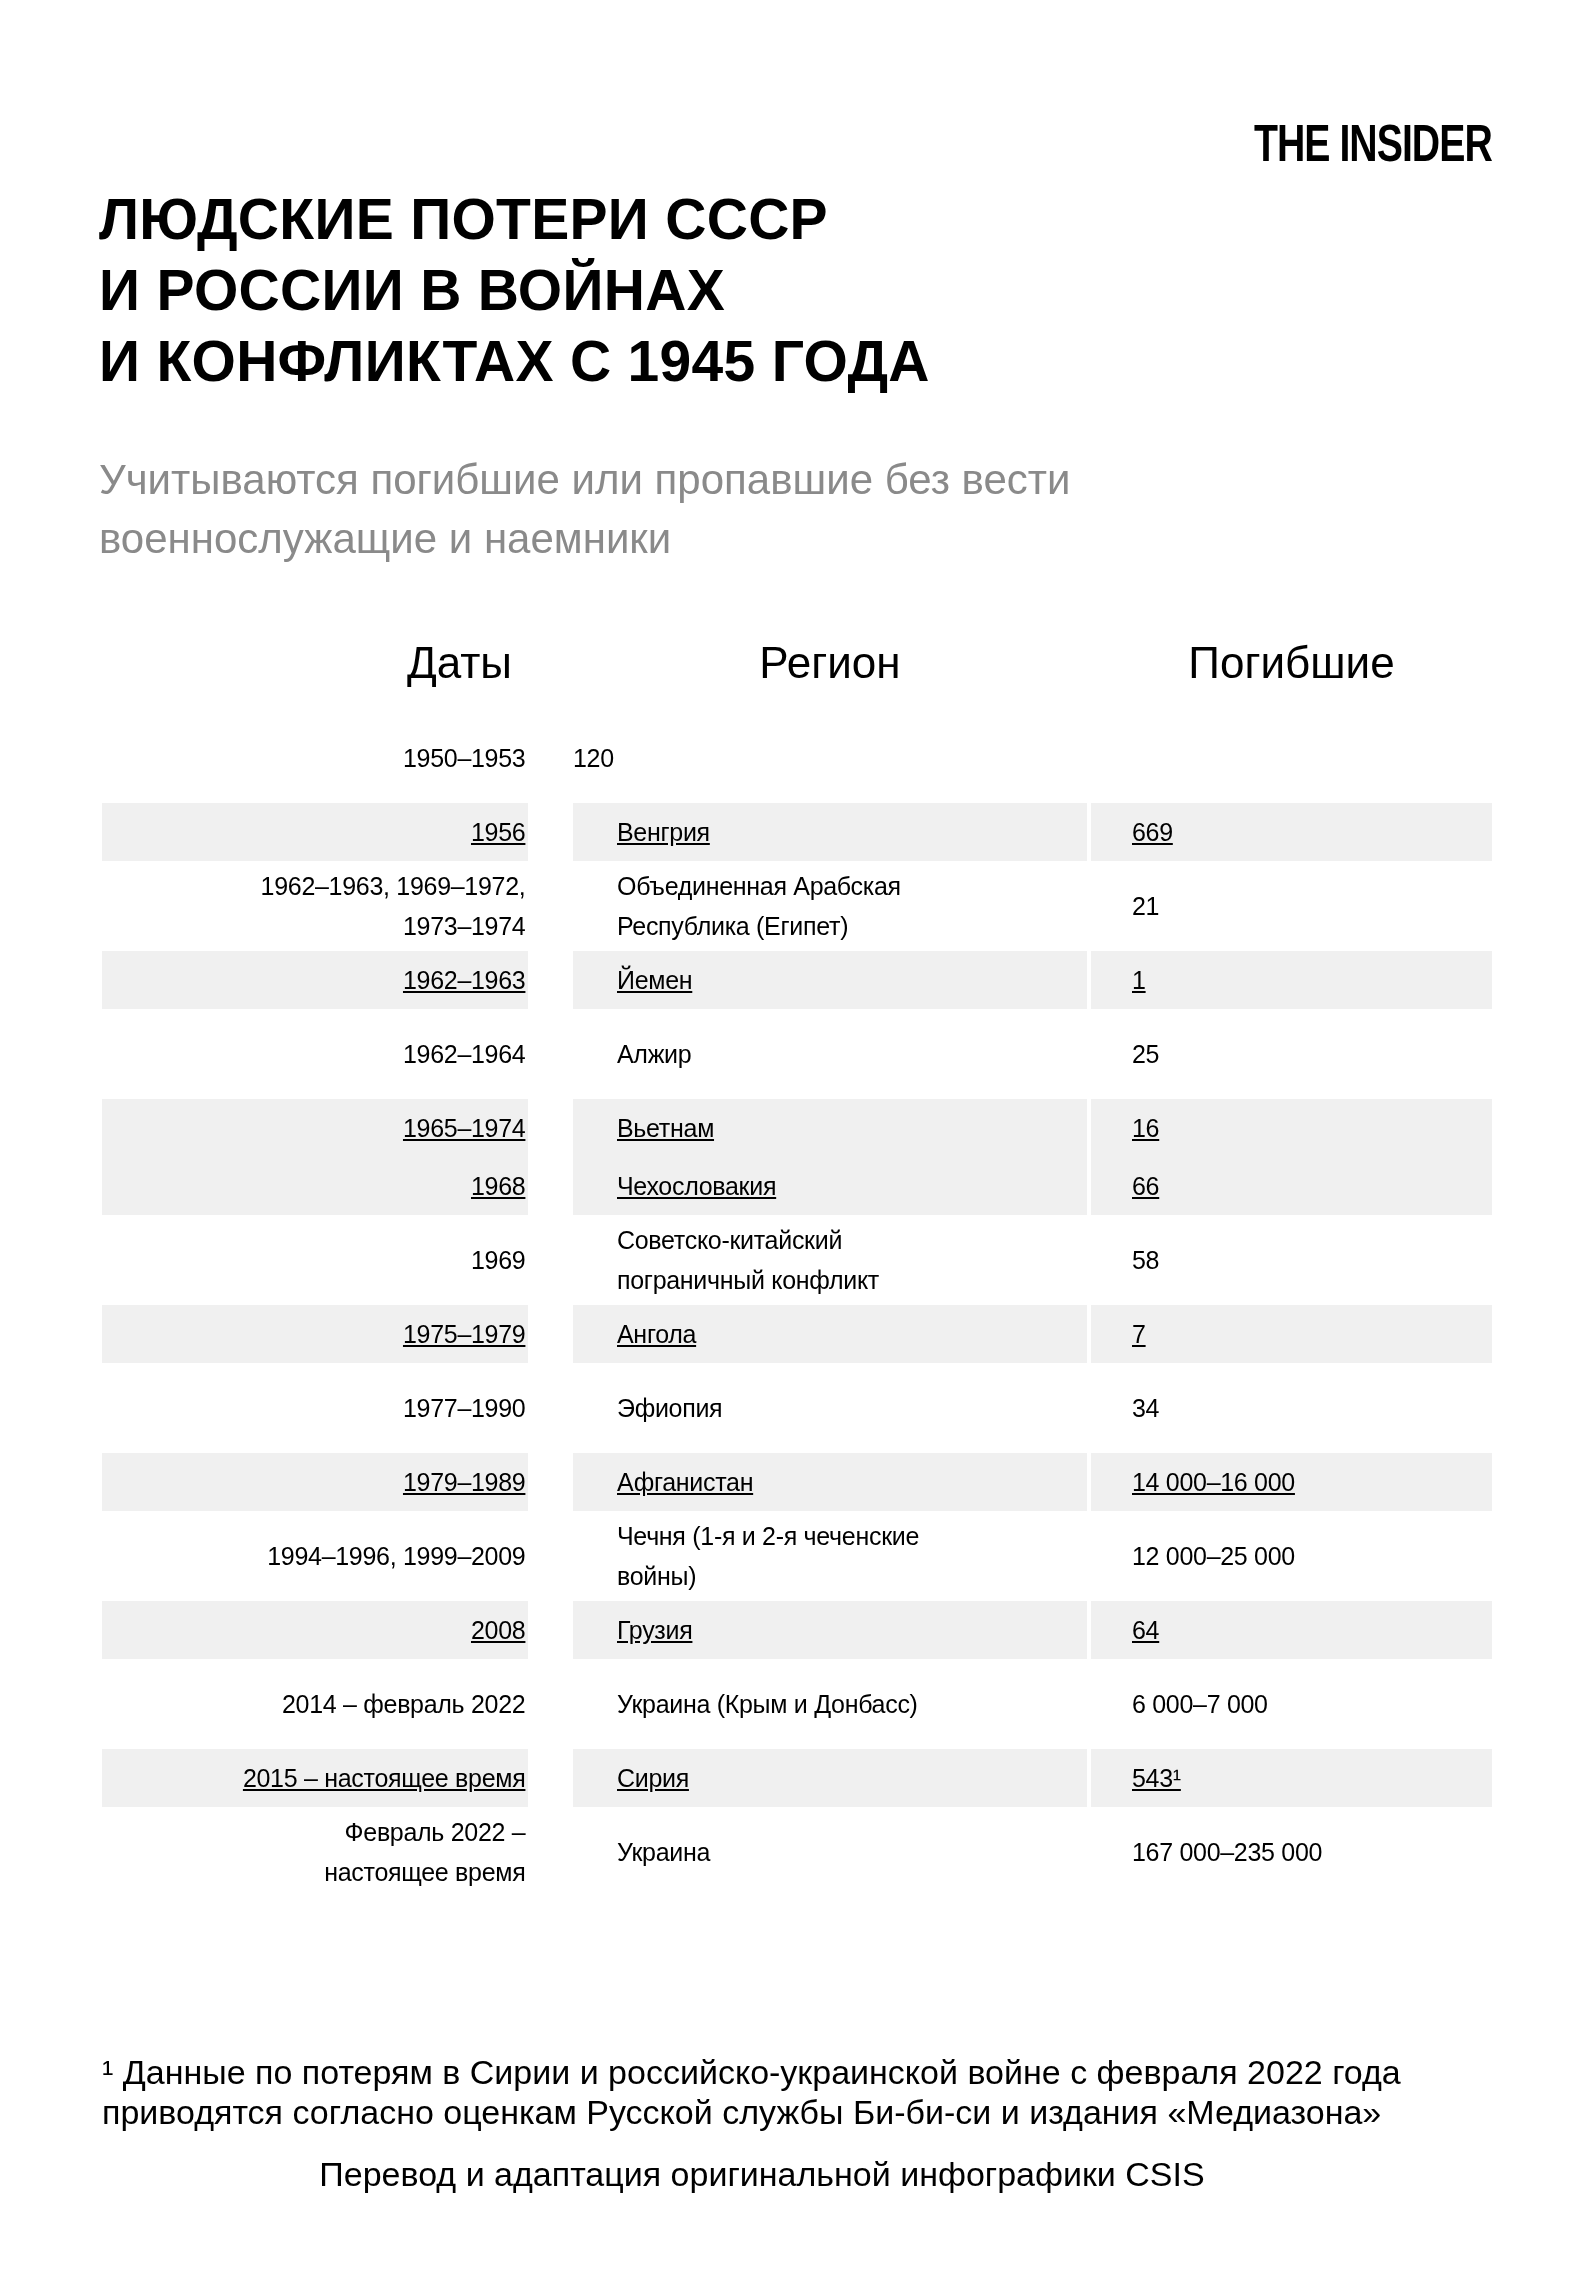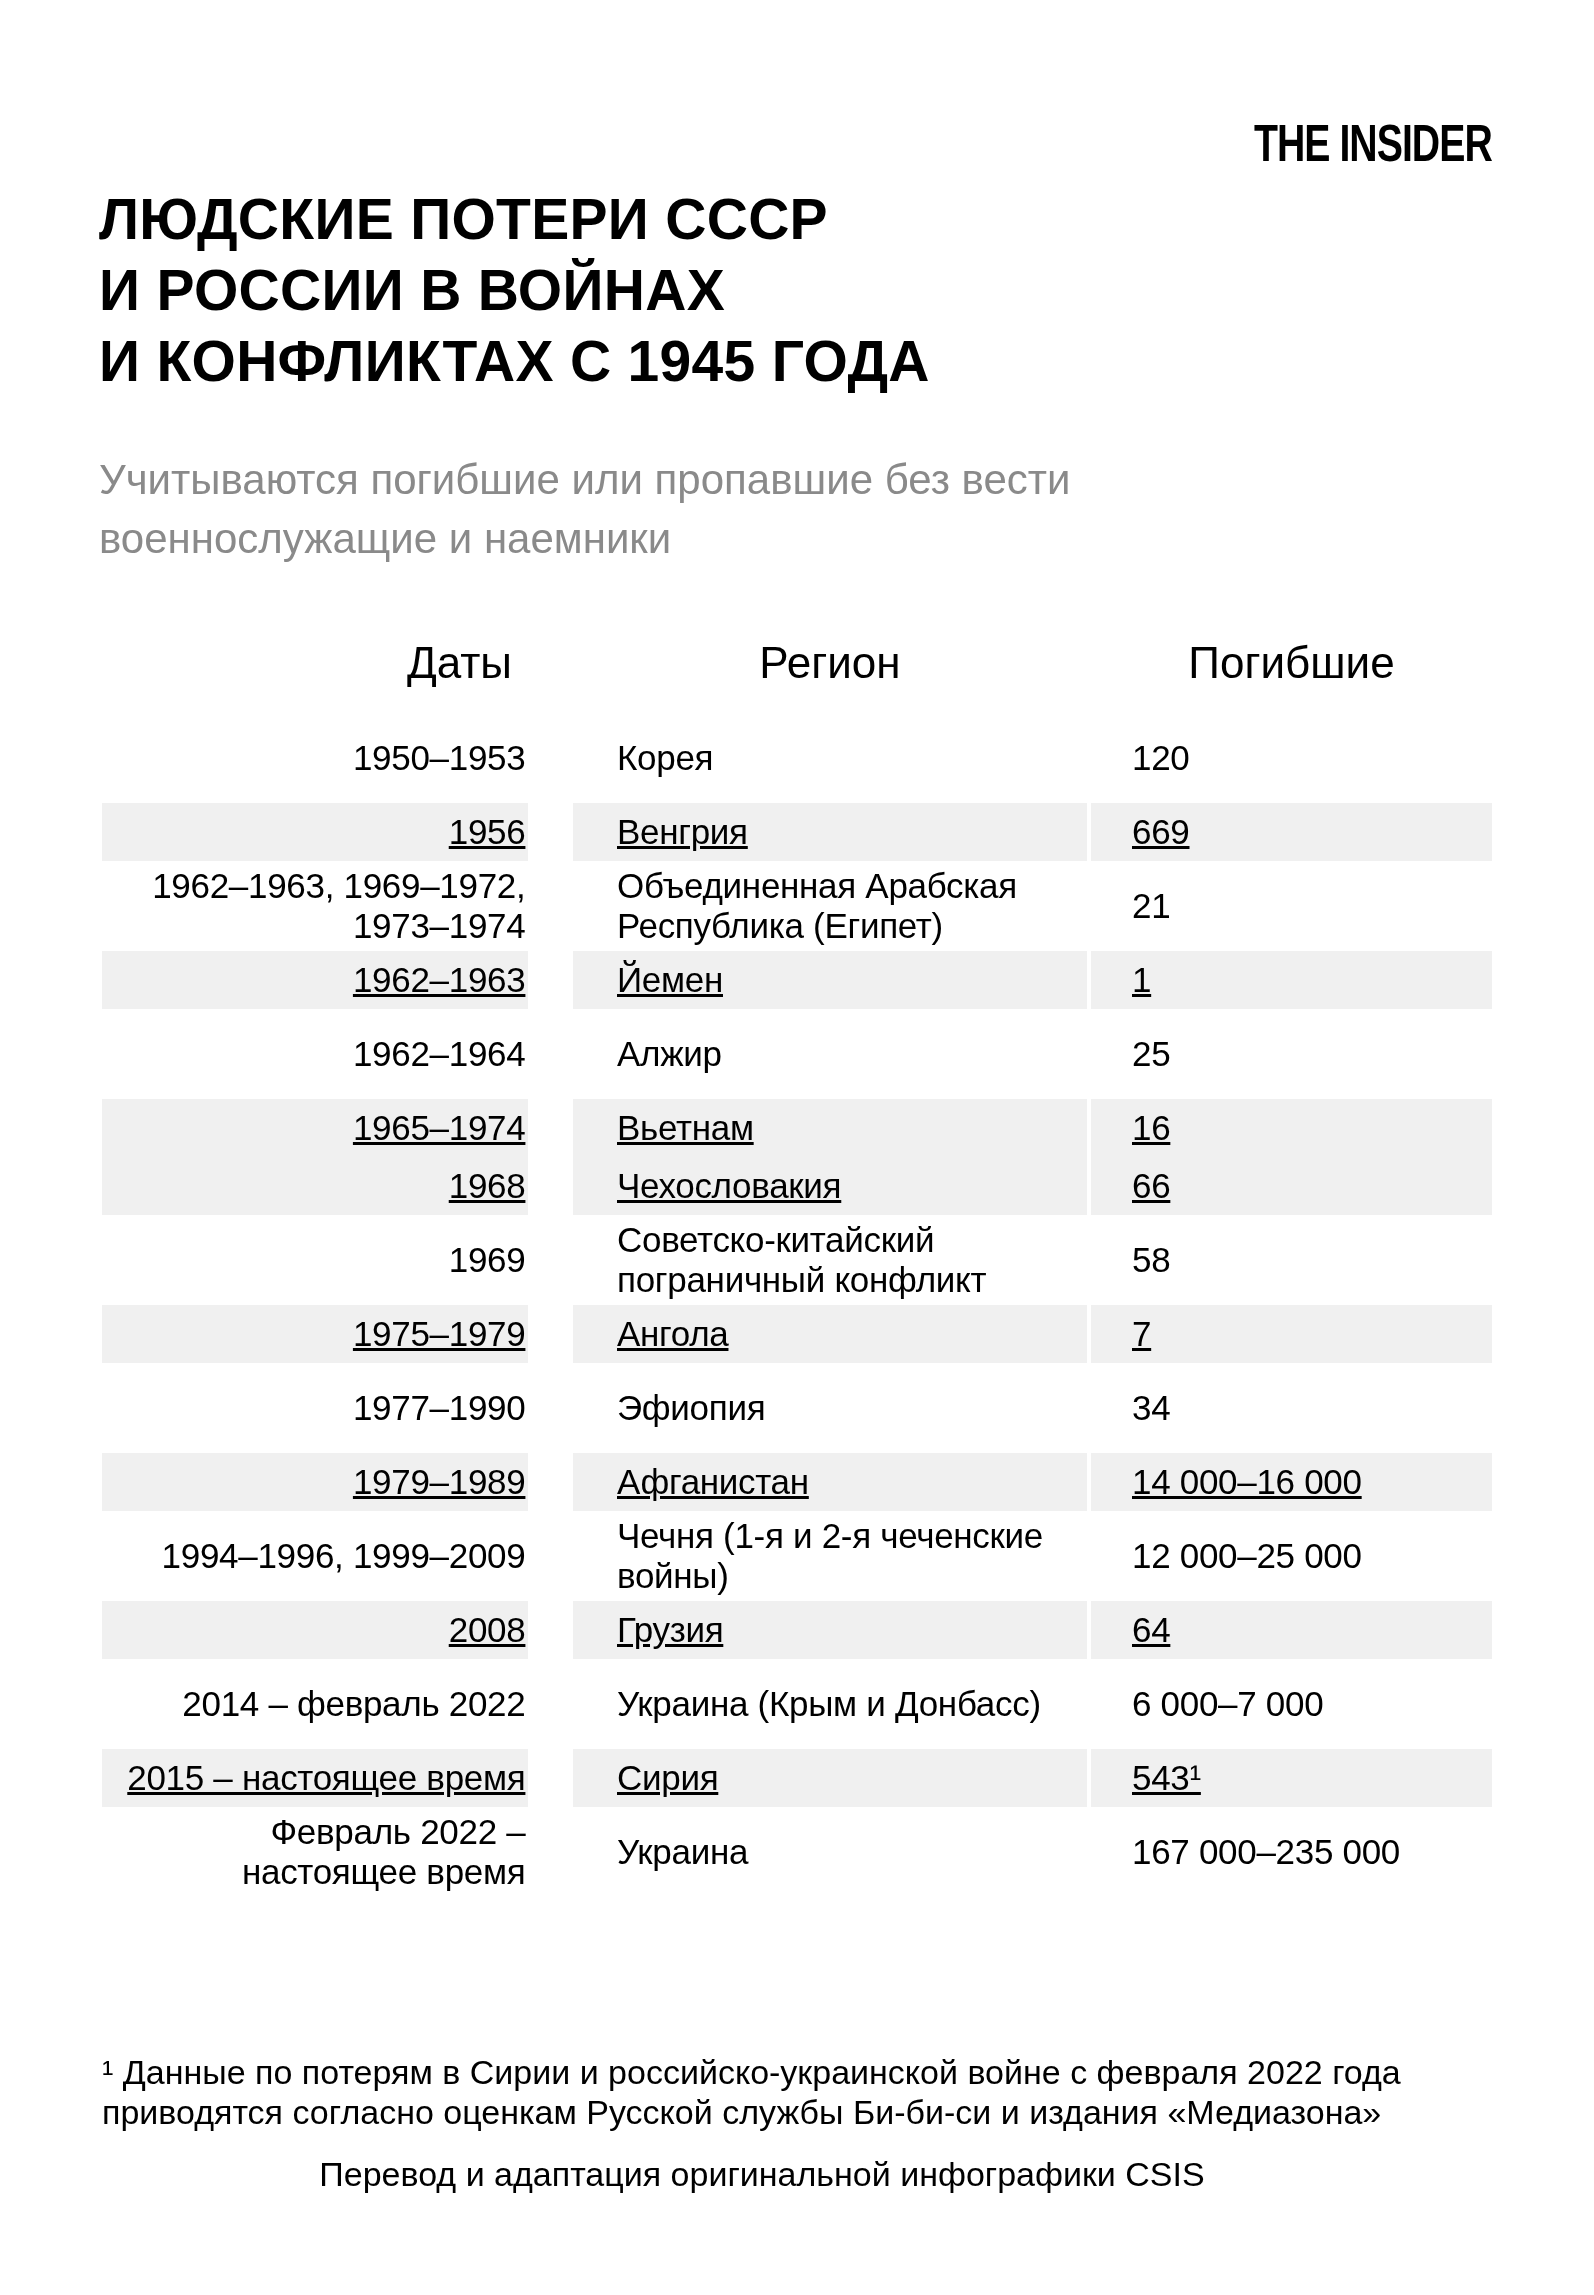--- a/index.html
+++ b/index.html
@@ -44,21 +44,21 @@
     position:absolute;left:102px;top:638px;width:1390px;
   }
   .thead{
     display:flex;height:75px;align-items:flex-start;padding-top:5.1px;
   }
   .row{display:flex;}
   .row.plain{height:90px;}
   .row.stripe{height:58px;text-decoration:underline;}
   .cell{
     display:flex;align-items:center;
-    font-size:35px;line-height:40px;letter-spacing:-0.3px;
+    font-size:25px;line-height:40px;letter-spacing:-0.3px;
     color:var(--text);
   }
   .cell span{white-space:pre-line;}
   .c1{width:426px;justify-content:flex-end;padding-right:2.6px;text-align:right;}
   .c2{width:559px;border-left:45px solid #fff;padding-left:44px;text-align:left;}
   .c3{width:405px;border-left:4.5px solid #fff;padding-left:41px;text-align:left;}
   .stripe .cell{background:var(--stripe);}
   .th{font-size:44px;letter-spacing:0;}
   .th.c1{padding-right:16px;}
   .th.c2{justify-content:center;padding-left:0;}
@@ -90,23 +90,20 @@
   <div class="thead">
     <div class="cell c1 th">Даты</div>
     <div class="cell c2 th">Регион</div>
     <div class="cell c3 th">Погибшие</div>
   </div>
   <div class="tbody">
       <div class="row plain">
         <div class="cell c1">
           <span>1950–1953</span>
         </div>
-        <div class="cell c2">
-          <span>Корея</span>
-        </div>
         <div class="cell c3">
           <span>120</span>
         </div>
       </div>
       <div class="row stripe">
         <div class="cell c1">
           <span>1956</span>
         </div>
         <div class="cell c2">
           <span>Венгрия</span>

